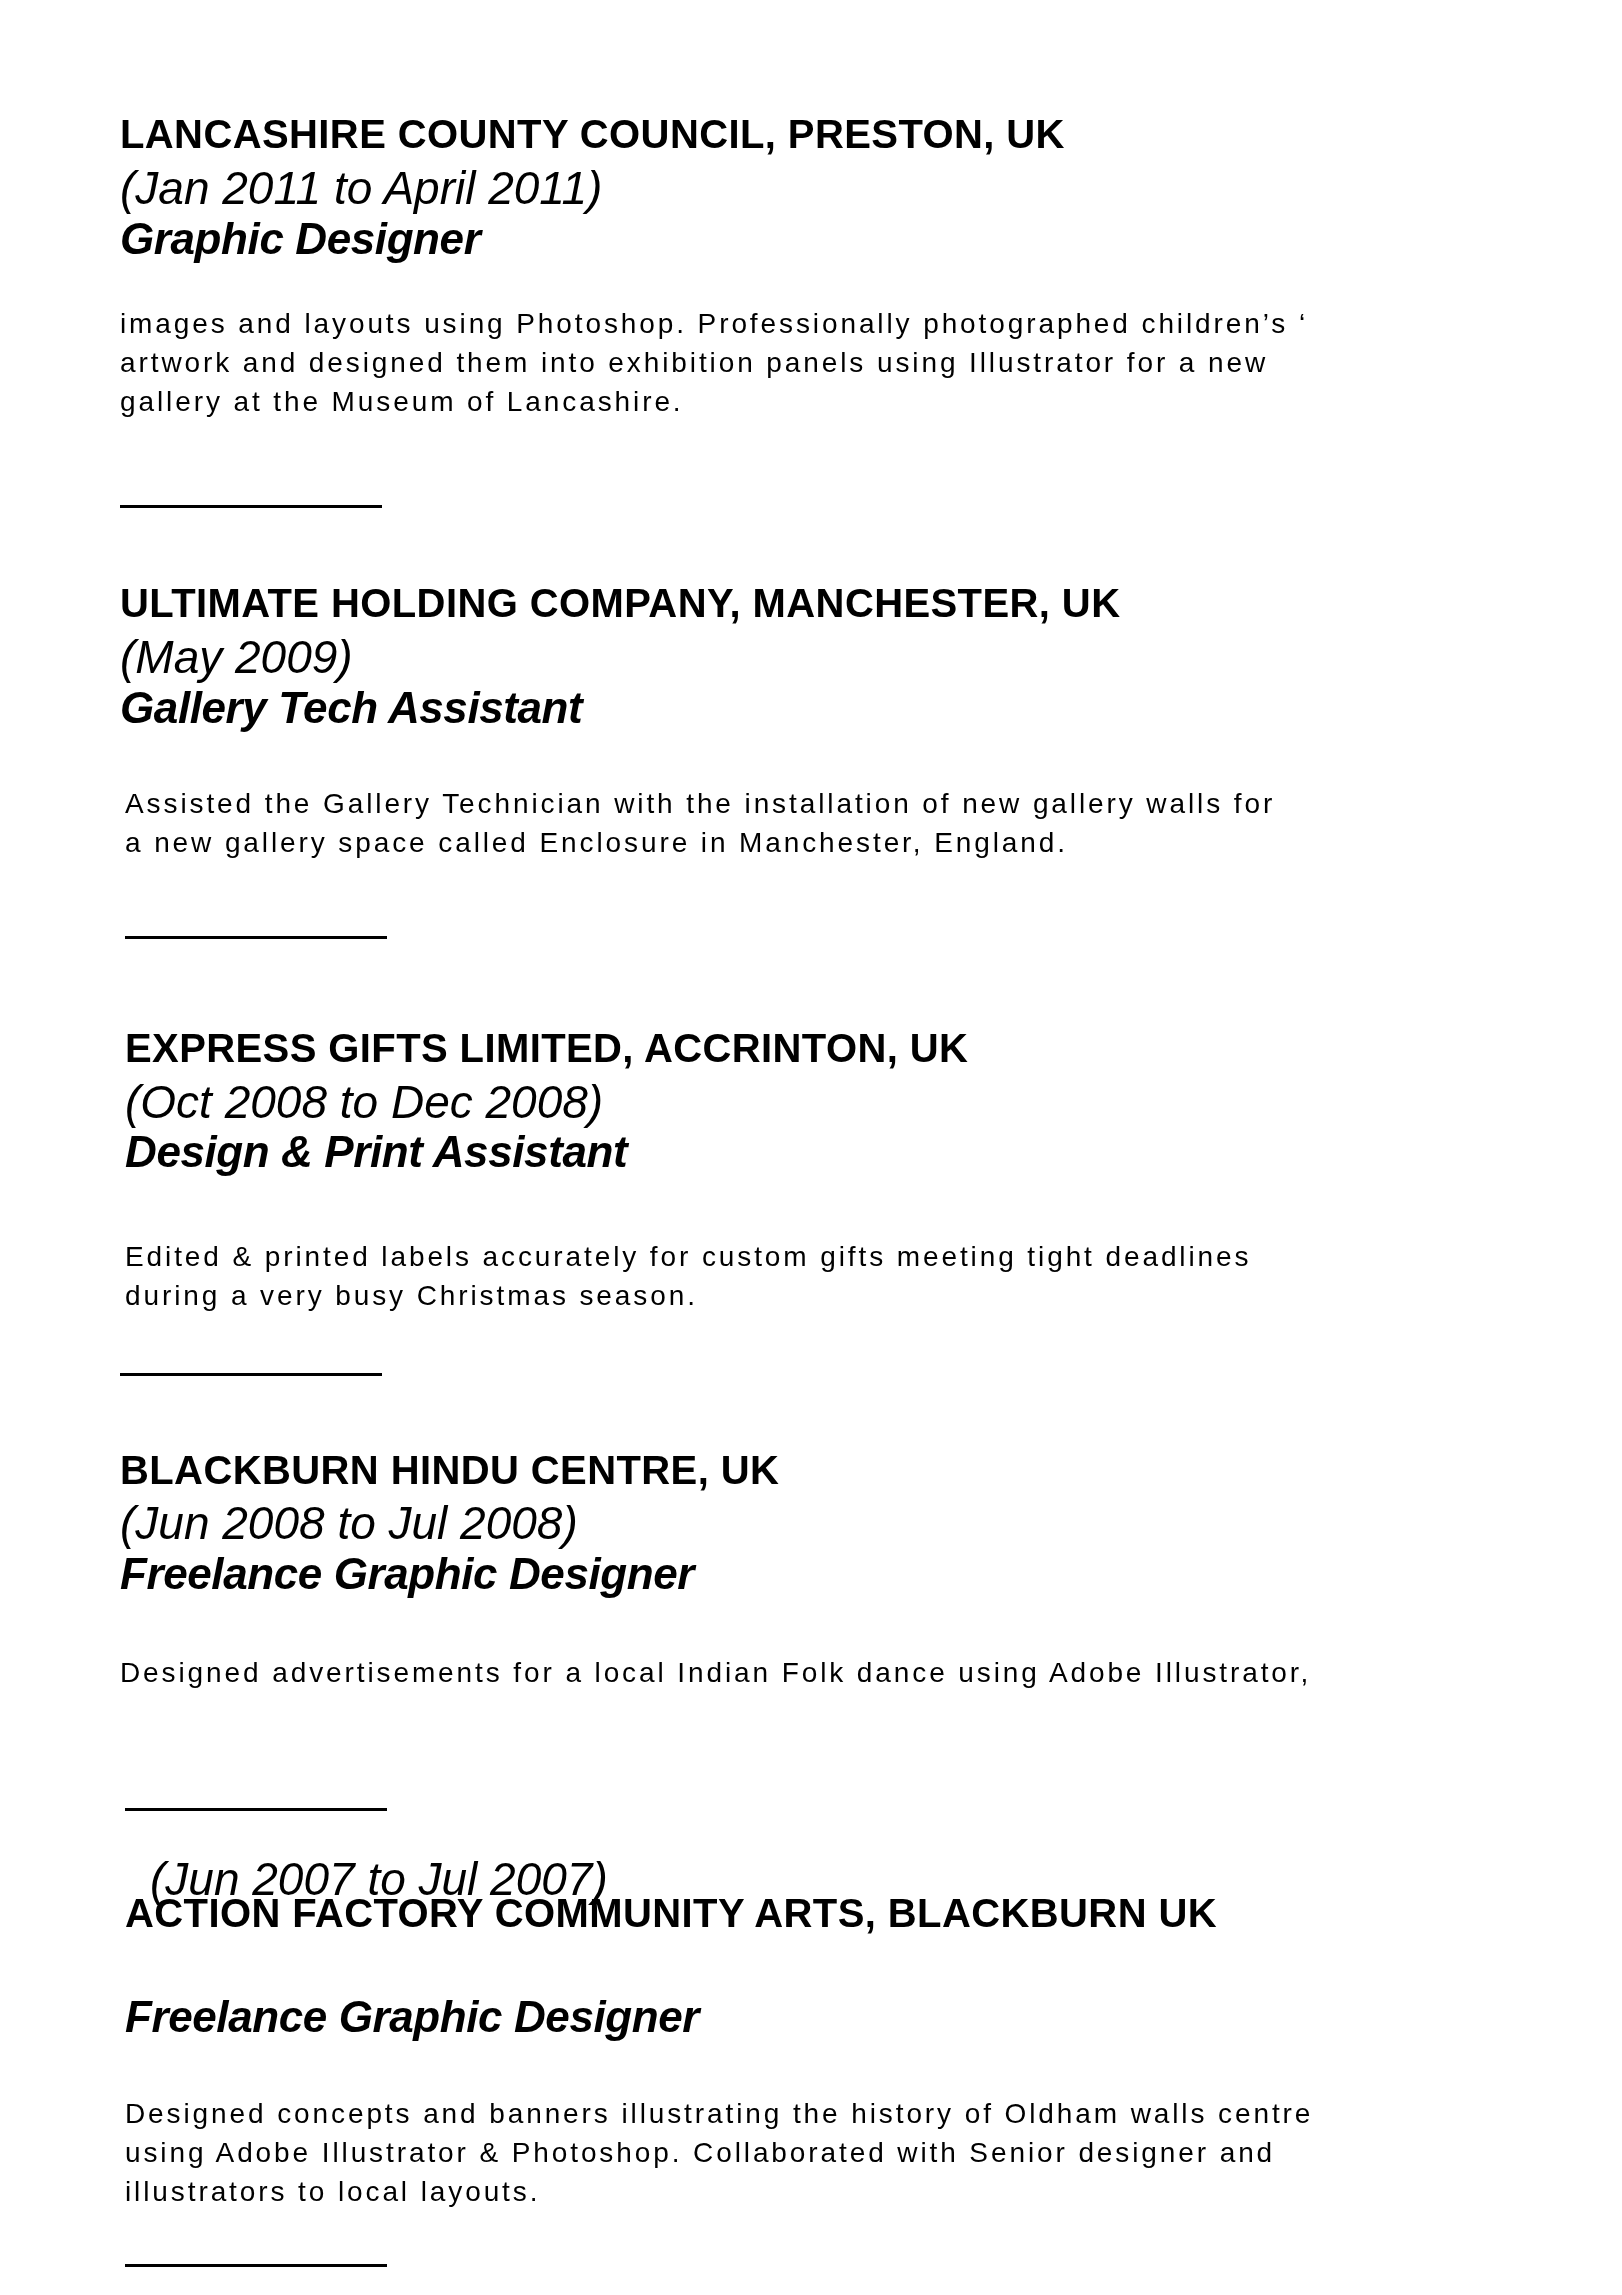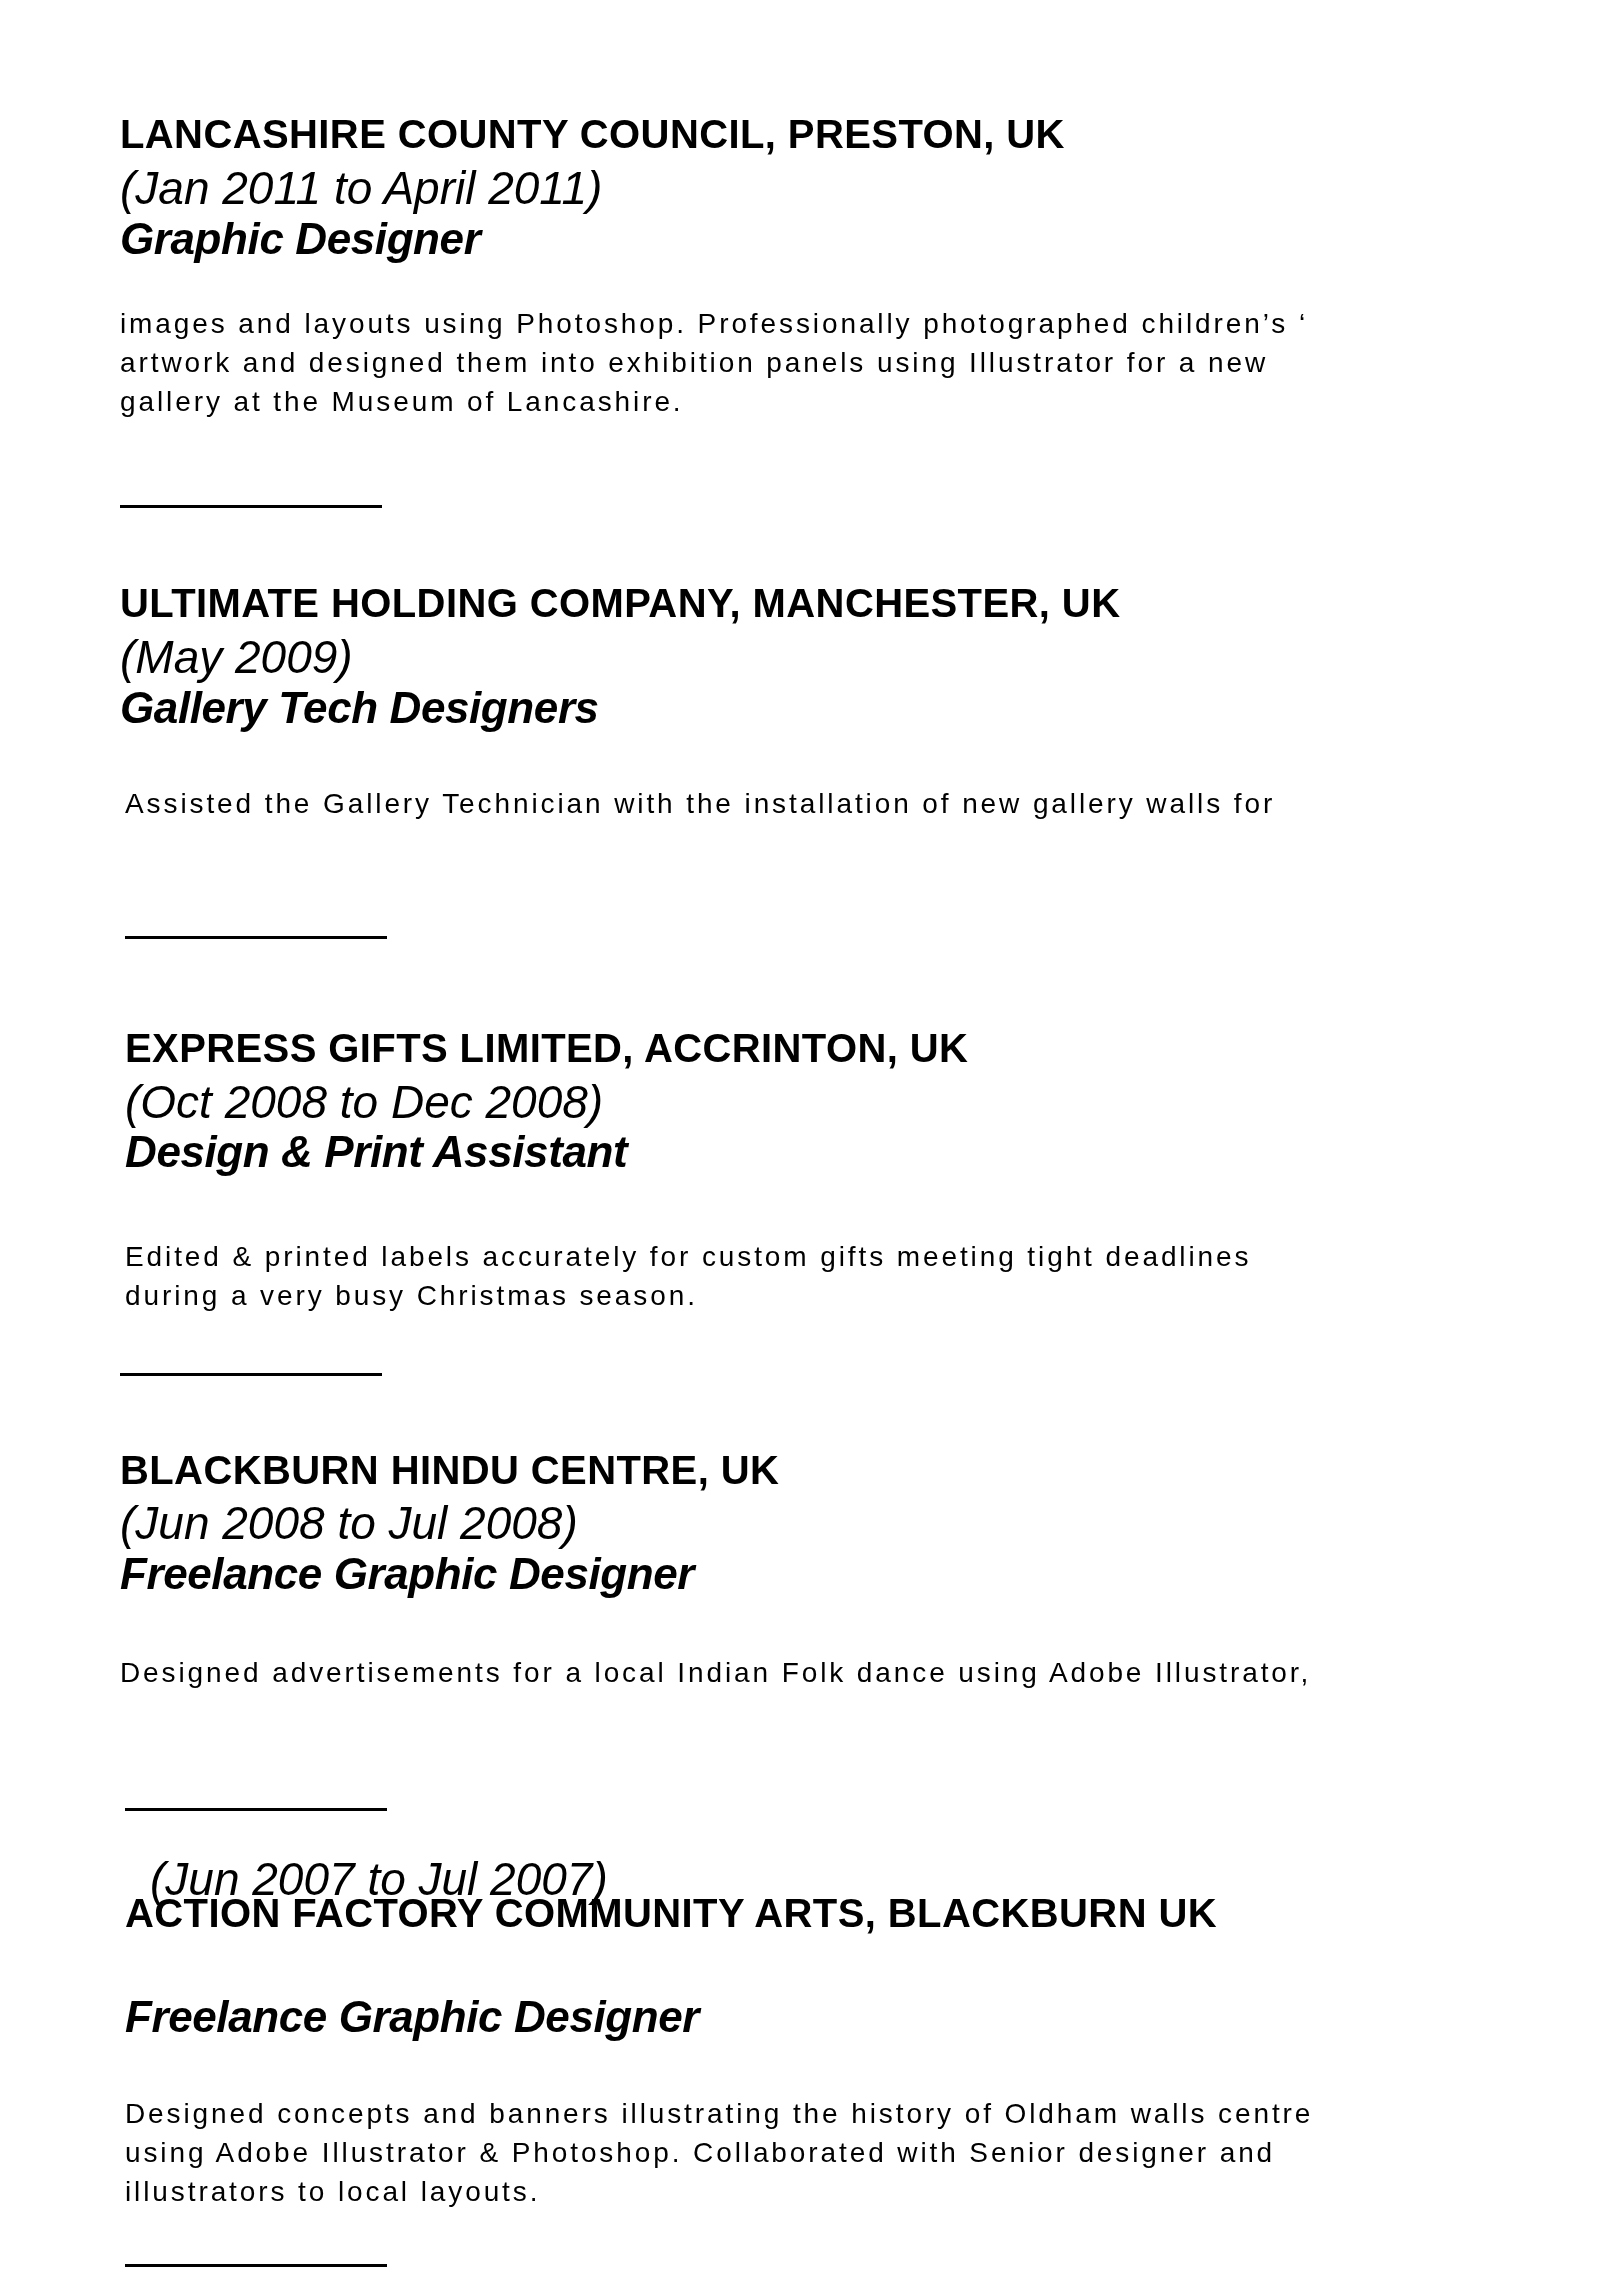--- a/index.html
+++ b/index.html
@@ -22,23 +22,24 @@
     <div>images and layouts using Photoshop. Professionally photographed children’s ‘</div>
     <div>artwork and designed them into exhibition panels using Illustrator for a new</div>
     <div>gallery at the Museum of Lancashire.</div>
   </div>
   <div class="rule" style="left:120px;top:505px;"></div>
 </div>
 
 <div class="entry">
   <div class="company" style="left:120px;top:581px;">ULTIMATE HOLDING COMPANY, MANCHESTER, UK</div>
   <div class="dates" style="left:120px;top:630px;">(May 2009)</div>
-  <div class="role" style="left:120px;top:683px;">Gallery Tech Designers</div>
+  <div class="role" style="left:120px;top:683px;">Gallery Tech Assistant</div>
   <div class="desc" style="left:125px;top:784px;">
     <div>Assisted the Gallery Technician with the installation of new gallery walls for</div>
+    <div>a new gallery space called Enclosure in Manchester, England.</div>
   </div>
   <div class="rule" style="left:125px;top:936px;"></div>
 </div>
 
 <div class="entry">
   <div class="company" style="left:125px;top:1026px;">EXPRESS GIFTS LIMITED, ACCRINTON, UK</div>
   <div class="dates" style="left:125px;top:1075px;">(Oct 2008 to Dec 2008)</div>
   <div class="role" style="left:125px;top:1127px;">Design &amp; Print Assistant</div>
   <div class="desc" style="left:125px;top:1237px;">
     <div>Edited &amp; printed labels accurately for custom gifts meeting tight deadlines</div>

